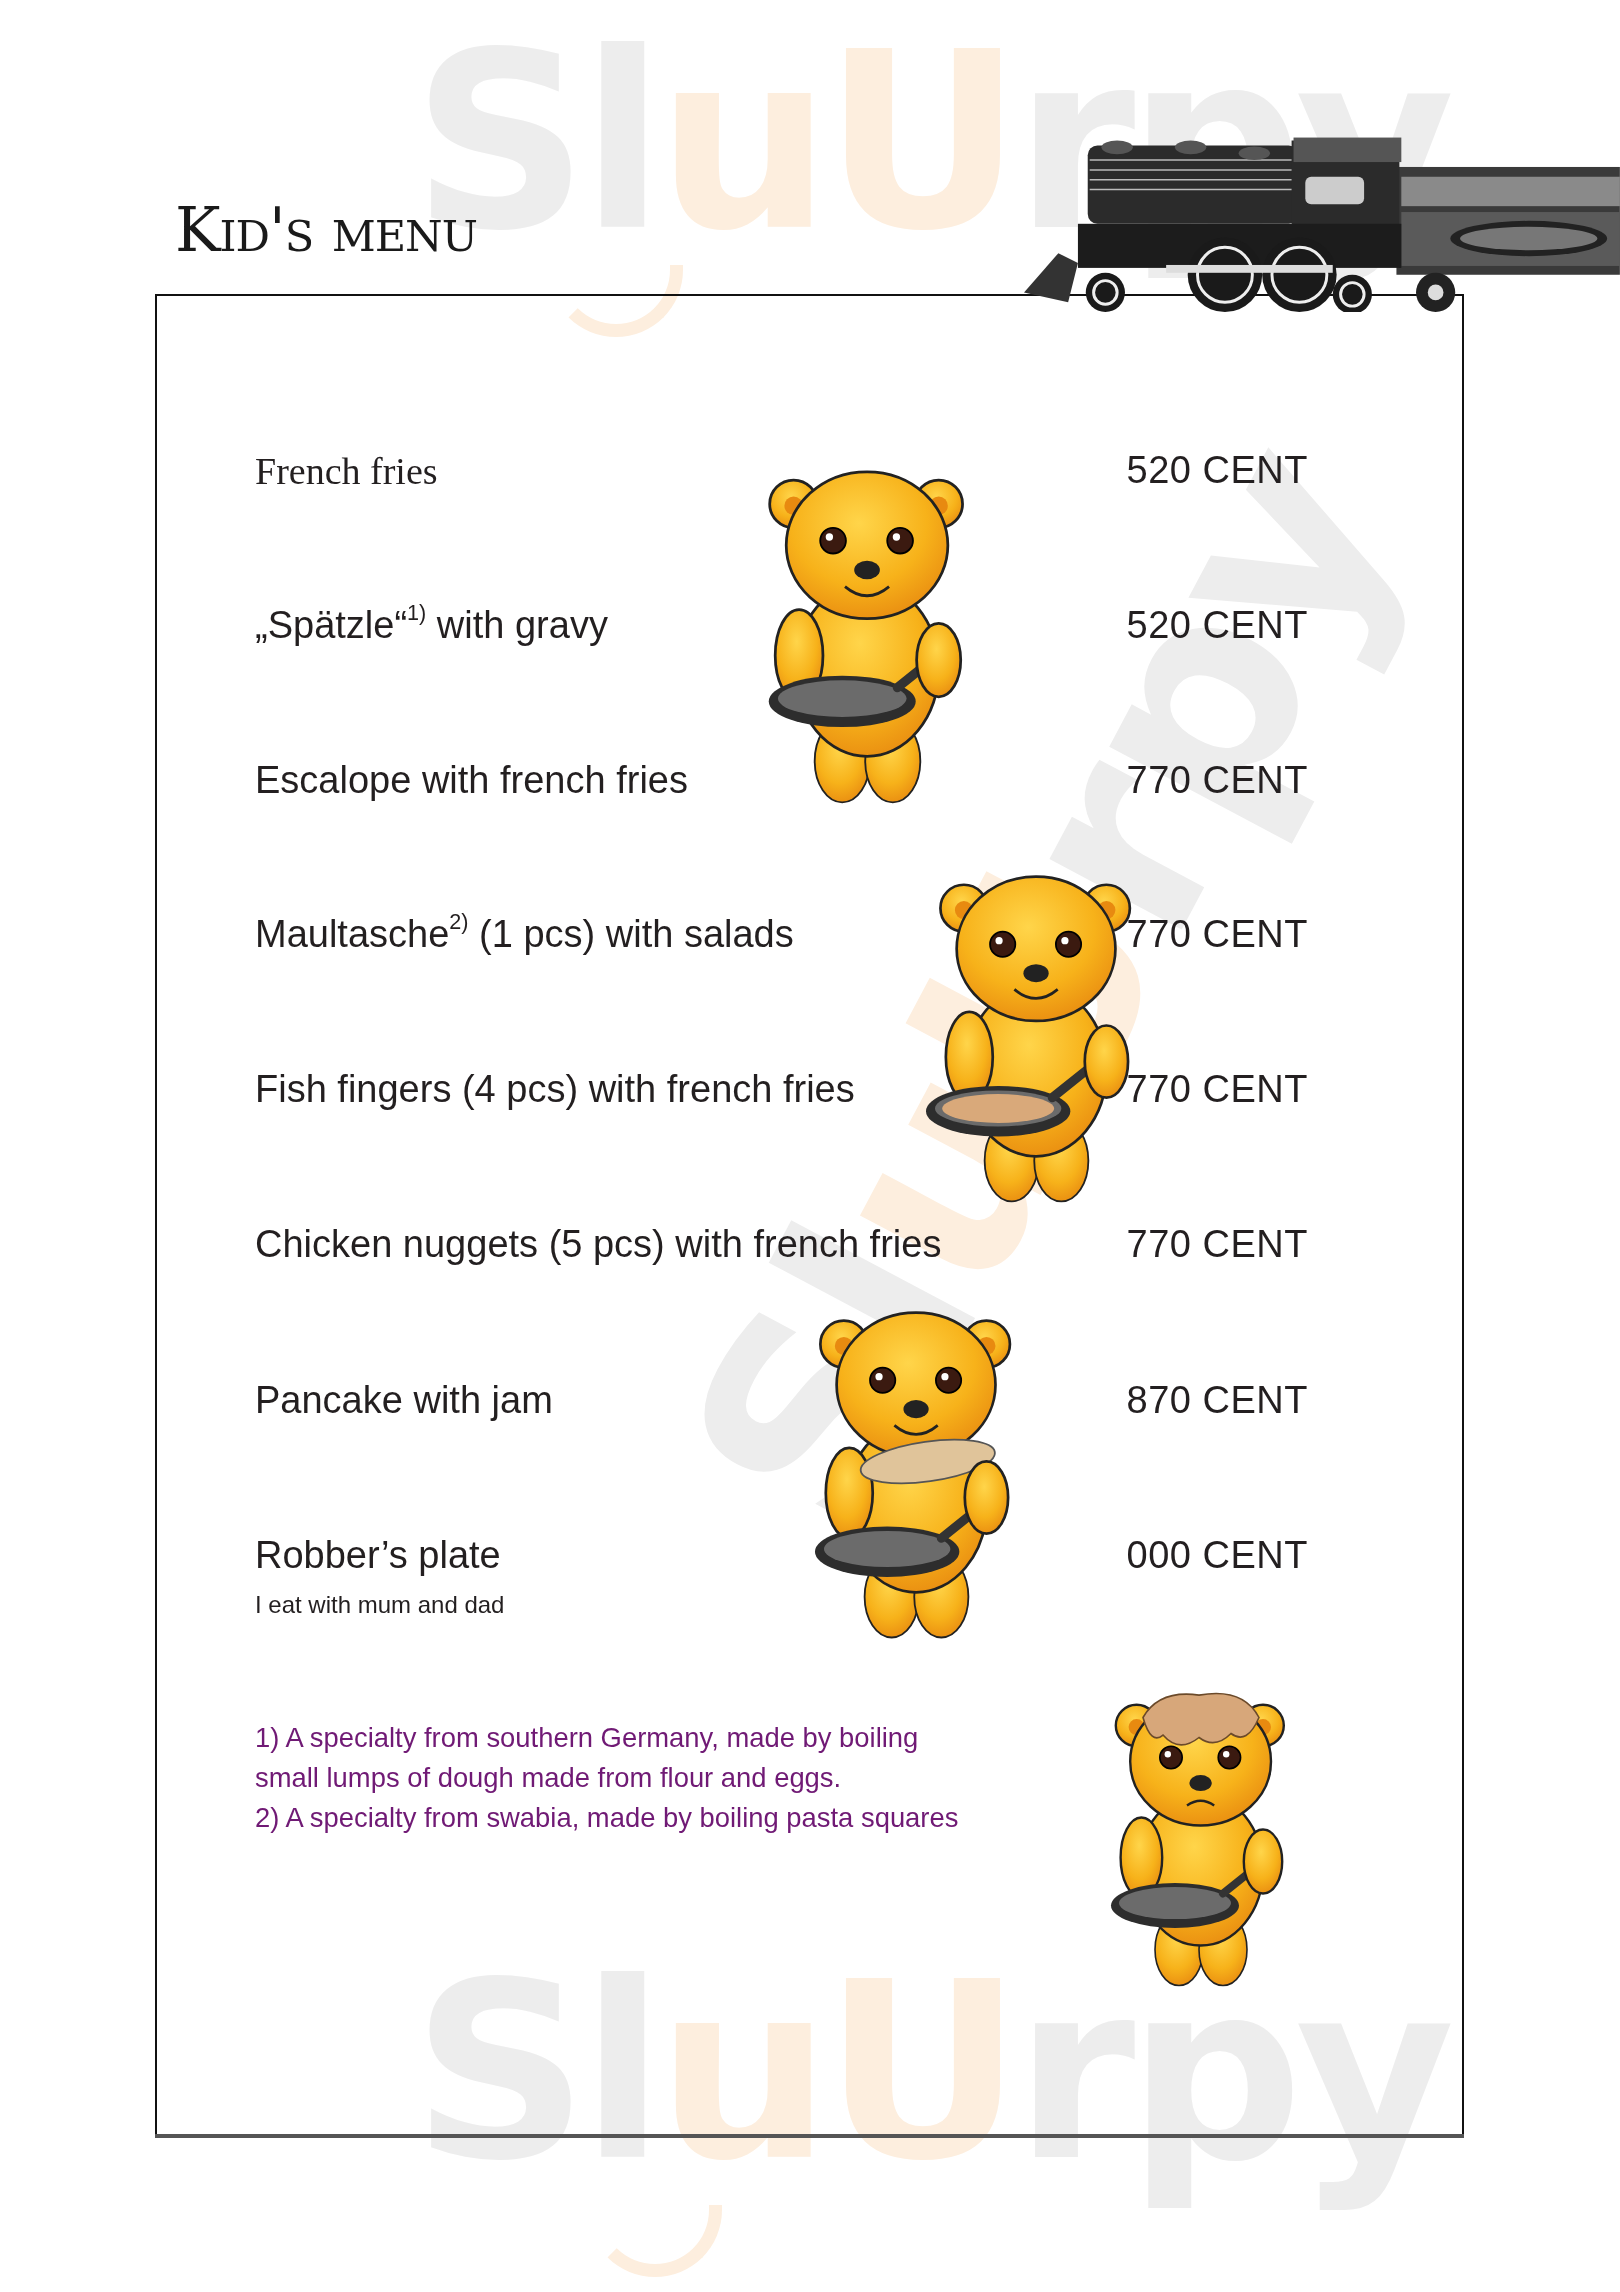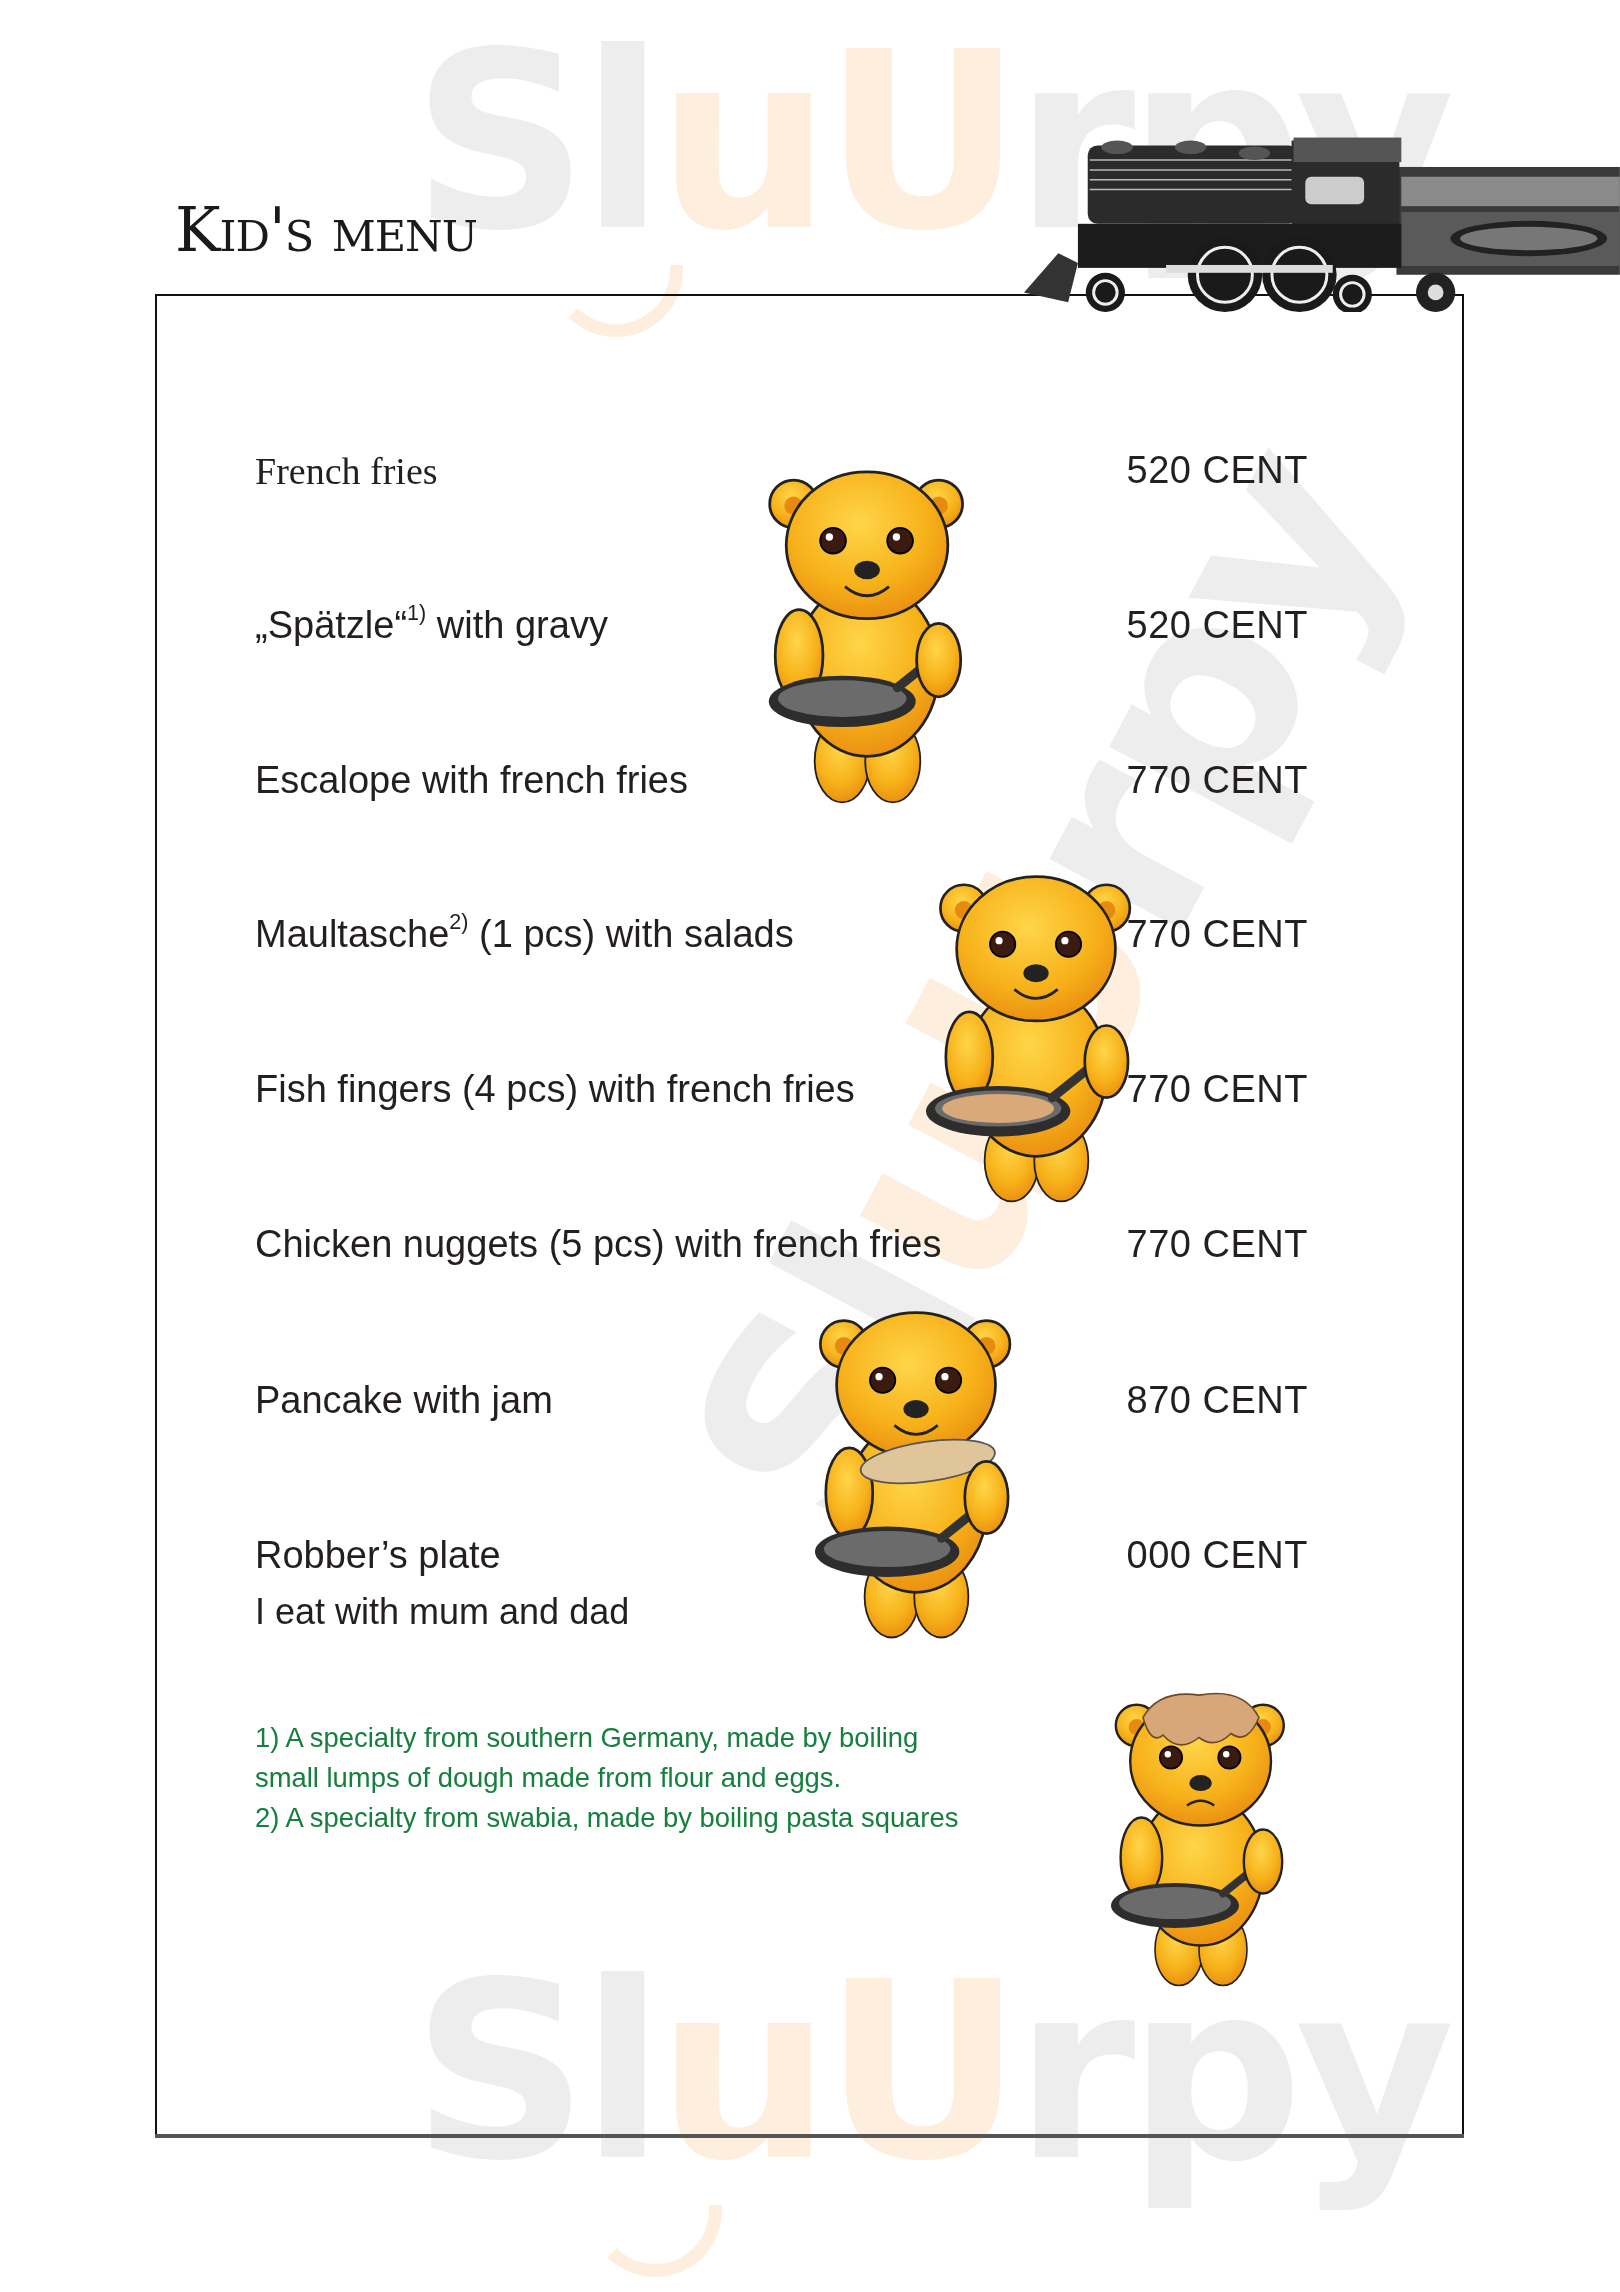--- a/index.html
+++ b/index.html
@@ -29,24 +29,24 @@
   .frame {
     position: absolute; left: 155px; top: 294px; width: 1309px; height: 1843px;
     border: 2.9px solid #111; box-sizing: border-box;
   }
   .frame-bottom-shadow { position: absolute; left: 155px; top: 2134px; width: 1309px; height: 3.9px; background: #555; }
 
   .train { position: absolute; left: 1019px; top: 116px; width: 601px; height: 196px; }
 
   .item { position: absolute; left: 255px; font-size: 38px; color: #231f20; white-space: nowrap; }
   .item sup { font-size: 21.6px; vertical-align: 17.6px; line-height: 0; }
-  .item .sub { display: block; font-size: 36px; margin-top: 13.7px; color: #231f20; font-weight: normal; }
+  .item .sub { display: block; font-size: 24px; margin-top: 13.7px; color: #231f20; font-weight: normal; }
   .price { position: absolute; right: 312px; font-size: 38px; color: #231f20; white-space: nowrap; letter-spacing: 0.5px; }
 
-  .footnotes { position: absolute; left: 255px; top: 1718px; width: 843px; font-size: 27.4px; line-height: 40px; color: #15803d; }
+  .footnotes { position: absolute; left: 255px; top: 1718px; width: 843px; font-size: 27.4px; line-height: 40px; color: #701a75; }
   .footnotes p { margin: 0; }
 
   .bear { position: absolute; }
 </style>
 </head>
 <body>
 
 <div class="wm wm-top"><span class="g">Sl</span><span class="o">uU</span><span class="g">rpy</span></div>
 <div class="wm-smile" style="left:549px; top:265px;"></div>
 <div class="wm wm-mid"><span class="g">Sl</span><span class="o">uU</span><span class="g">rpy</span></div>

